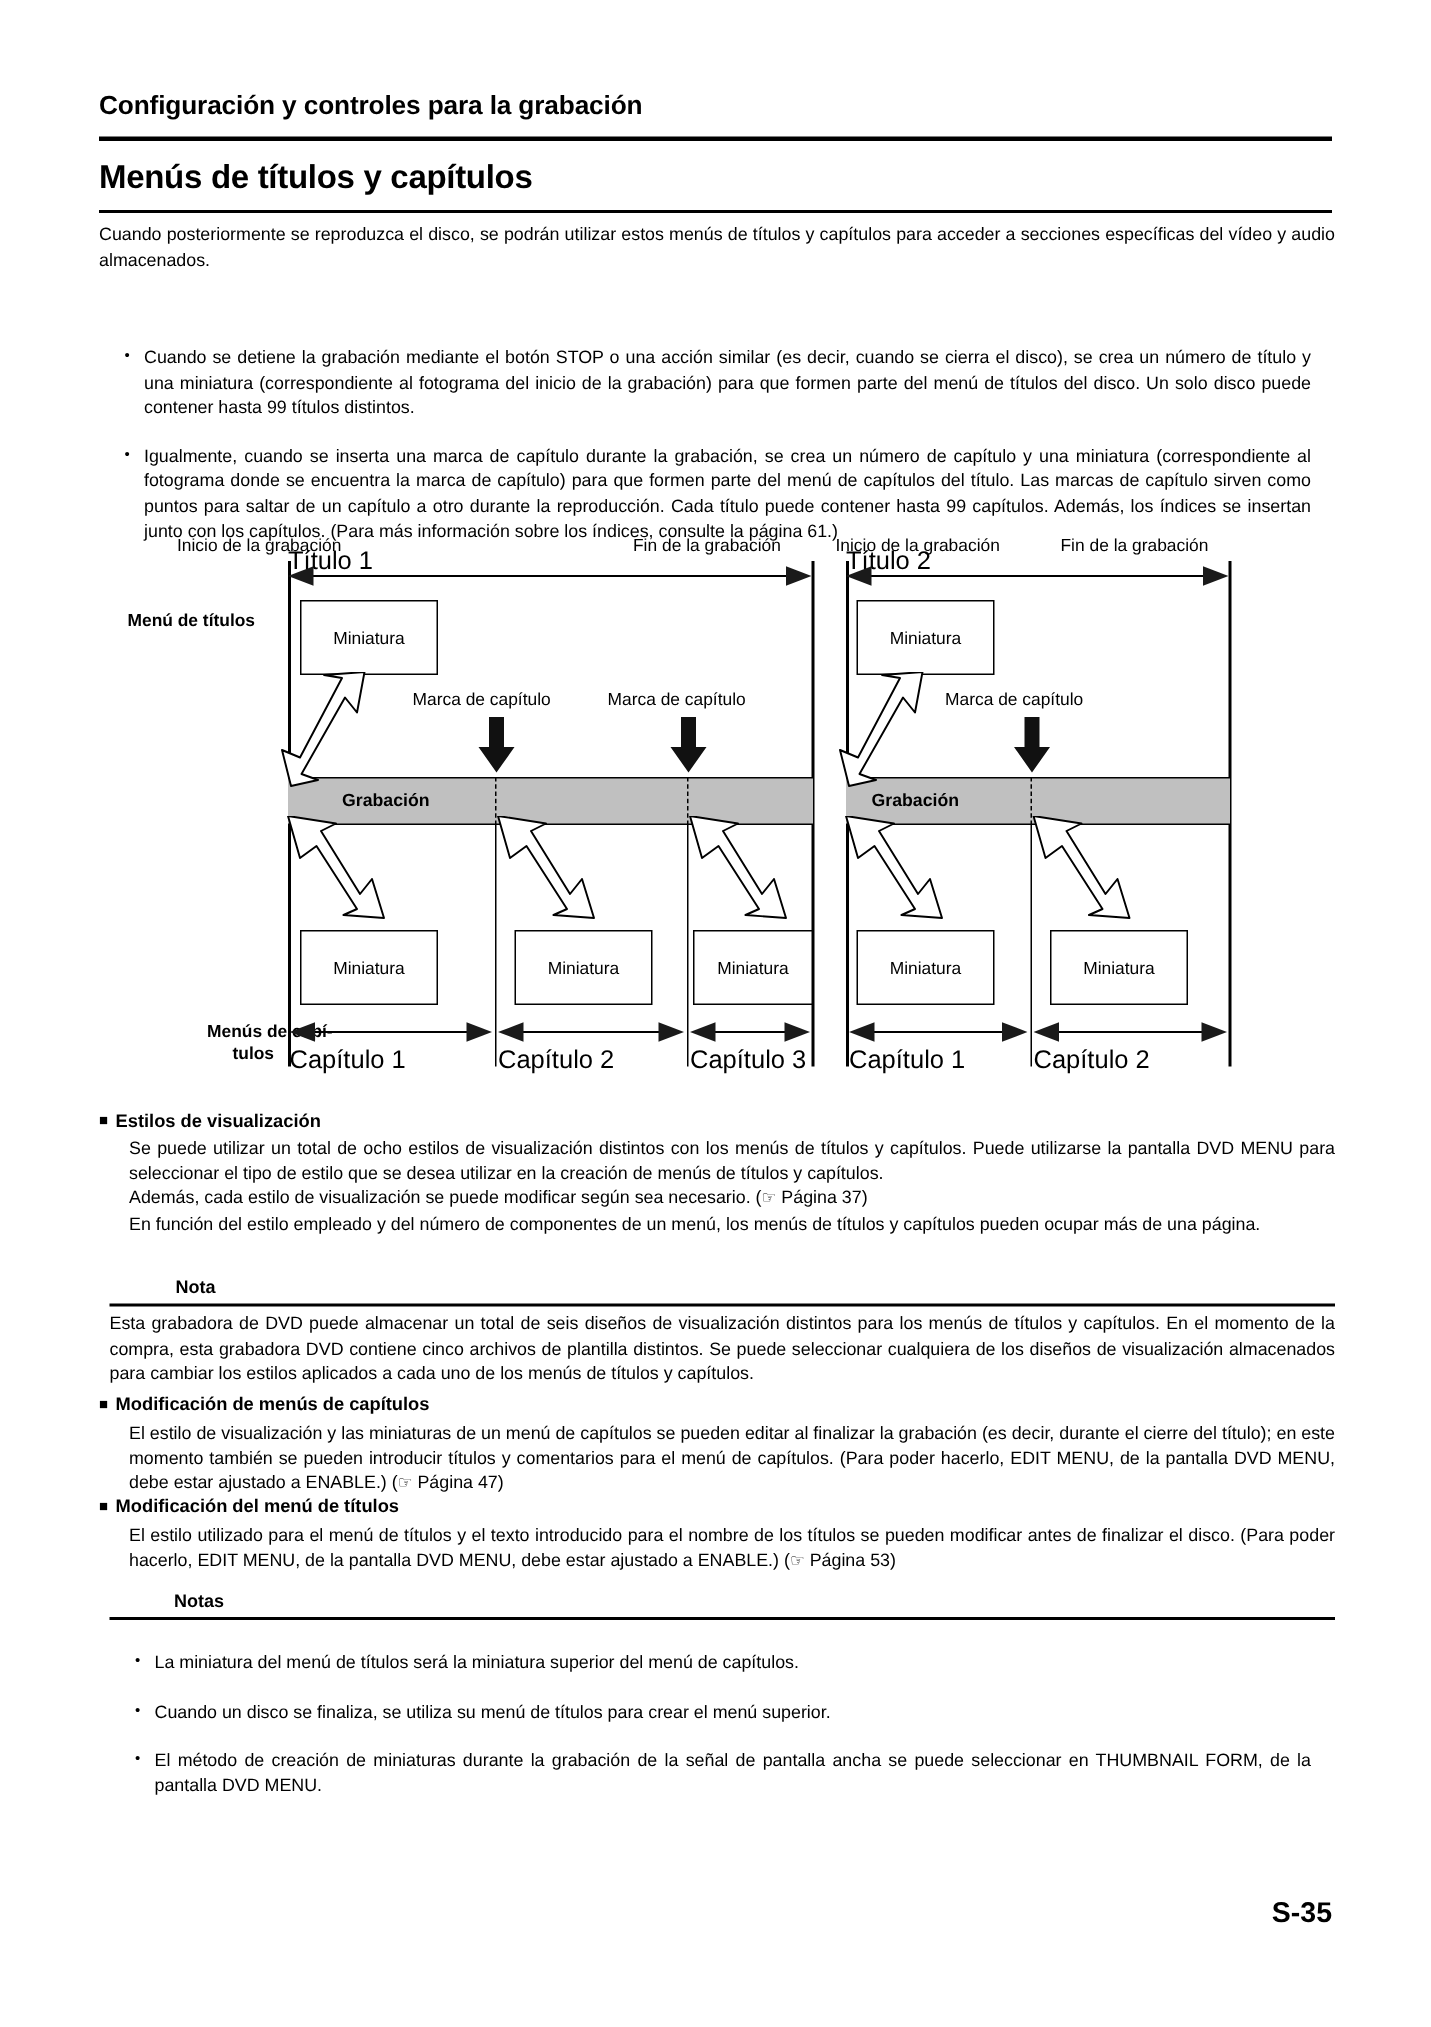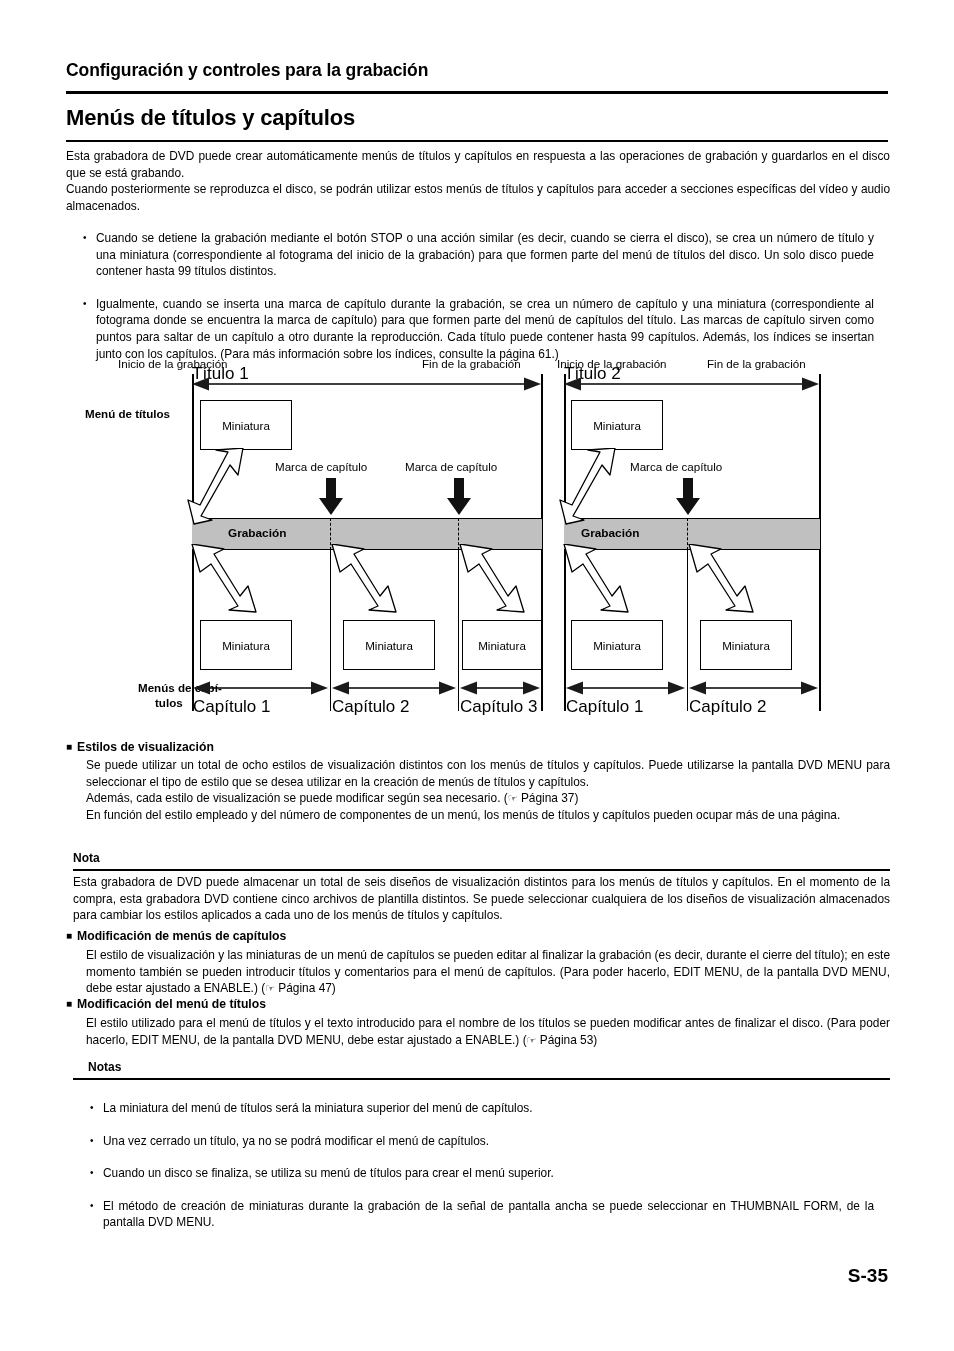--- a/index.html
+++ b/index.html
@@ -180,20 +180,21 @@
   .sq-body {
     position: absolute;
     font-size: 11.9px;
     line-height: 16.6px;
     text-align: justify;
   }
   .note-head {
     position: absolute;
     font-size: 12px;
     font-weight: bold;
+    margin-left: 44px;
   }
   .note-rule {
     position: absolute;
     height: 1.8px;
     background: #000;
   }
   .note-body {
     position: absolute;
     font-size: 11.9px;
     line-height: 16.6px;
@@ -220,21 +221,20 @@
 <body>
 
 <div class="page">
 
   <div class="running-head">Configuración y controles para la grabación</div>
   <div class="rule-thick"></div>
   <div class="section-title">Menús de títulos y capítulos</div>
   <div class="rule-thin-title"></div>
 
   <div class="intro">
-    <p>Esta grabadora de DVD puede crear automáticamente menús de títulos y capítulos en respuesta a las operaciones de grabación y guardarlos en el disco que se está grabando.</p>
     <p>Cuando posteriormente se reproduzca el disco, se podrán utilizar estos menús de títulos y capítulos para acceder a secciones específicas del vídeo y audio almacenados.</p>
   </div>
 
   <div class="bullets">
     <p class="bul">Cuando se detiene la grabación mediante el botón STOP o una acción similar (es decir, cuando se cierra el disco), se crea un número de título y una miniatura (correspondiente al fotograma del inicio de la grabación) para que formen parte del menú de títulos del disco. Un solo disco puede contener hasta 99 títulos distintos.</p>
     <p class="bul">Igualmente, cuando se inserta una marca de capítulo durante la grabación, se crea un número de capítulo y una miniatura (correspondiente al fotograma donde se encuentra la marca de capítulo) para que formen parte del menú de capítulos del título. Las marcas de capítulo sirven como puntos para saltar de un capítulo a otro durante la reproducción. Cada título puede contener hasta 99 capítulos. Además, los índices se insertan junto con los capítulos. (Para más información sobre los índices, consulte la página 61.)</p>
   </div>
 
   <div class="diagram">
 
@@ -426,24 +426,23 @@
   <div class="note-head" style="left:73px; top:851px;">Nota</div>
   <div class="note-rule" style="left:73px; top:869px; width:817px;"></div>
   <div class="note-body" style="left:73px; top:874px; width:817px;">Esta grabadora de DVD puede almacenar un total de seis diseños de visualización distintos para los menús de títulos y capítulos. En el momento de la compra, esta grabadora DVD contiene cinco archivos de plantilla distintos. Se puede seleccionar cualquiera de los diseños de visualización almacenados para cambiar los estilos aplicados a cada uno de los menús de títulos y capítulos.</div>
 
   <div class="sq-head" style="left:66px; top:929px;"><span>Modificación</span><span> de menús de capítulos</span></div>
   <div class="sq-body" style="left:86px; top:947px; width:804px;"><span>El estilo de visualización y las miniaturas de un menú de capítulos se pueden editar al finalizar la grabación (es decir, durante el cierre del título); en este momento también se pueden introducir títulos y comentarios para el menú de capítulos. (Para poder hacerlo, EDIT MENU, de la pantalla DVD MENU, debe estar ajustado a ENABLE.) (</span><span class="hand">☞</span><span> Página 47)</span></div>
 
   <div class="sq-head" style="left:66px; top:997px;"><span>Modificación del</span><span> menú de títulos</span></div>
   <div class="sq-body" style="left:86px; top:1015px; width:804px;"><span>El estilo utilizado para el menú de títulos y el texto introducido para el nombre de los títulos se pueden modificar antes de finalizar el disco. (Para poder hacerlo, EDIT MENU, de la pantalla DVD MENU, debe estar ajustado a ENABLE.) (</span><span class="hand">☞</span><span> Página 53)</span></div>
 
-  <div class="note-head" style="left:88px; top:1060px;">Notas</div>
+  <div class="note-head" style="left:72px; top:1060px;">Notas</div>
   <div class="note-rule" style="left:73px; top:1078px; width:817px;"></div>
   <div class="notes-list" style="left:73px; top:1084px; width:817px;">
     <p class="bul">La miniatura del menú de títulos será la miniatura superior del menú de capítulos.</p>
-    <p class="bul">Una vez cerrado un título, ya no se podrá modificar el menú de capítulos.</p>
     <p class="bul">Cuando un disco se finaliza, se utiliza su menú de títulos para crear el menú superior.</p>
     <p class="bul" style="text-align:justify;">El método de creación de miniaturas durante la grabación de la señal de pantalla ancha se puede seleccionar en THUMBNAIL FORM, de la pantalla DVD MENU.</p>
   </div>
 
   <div class="folio">S-35</div>
 
 </div>
 
 </body></html>

